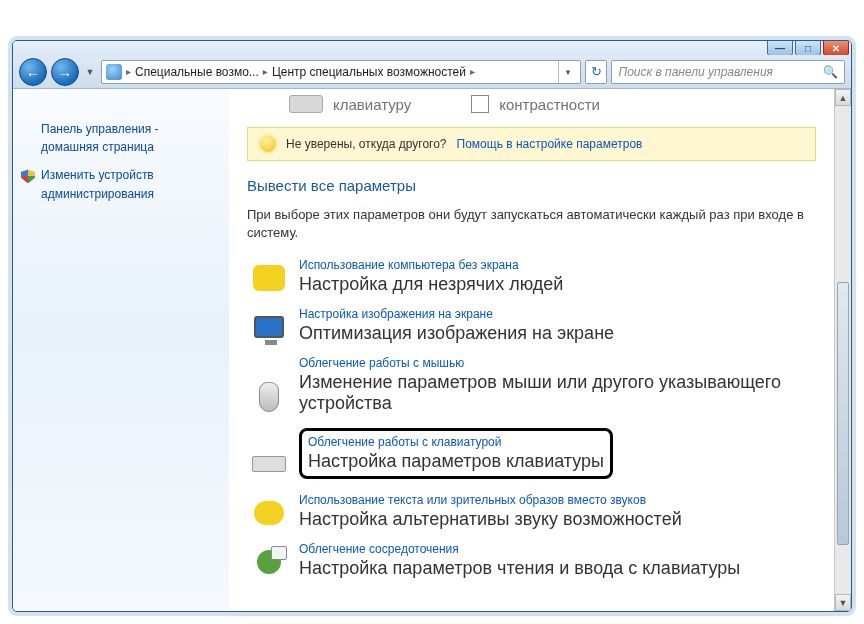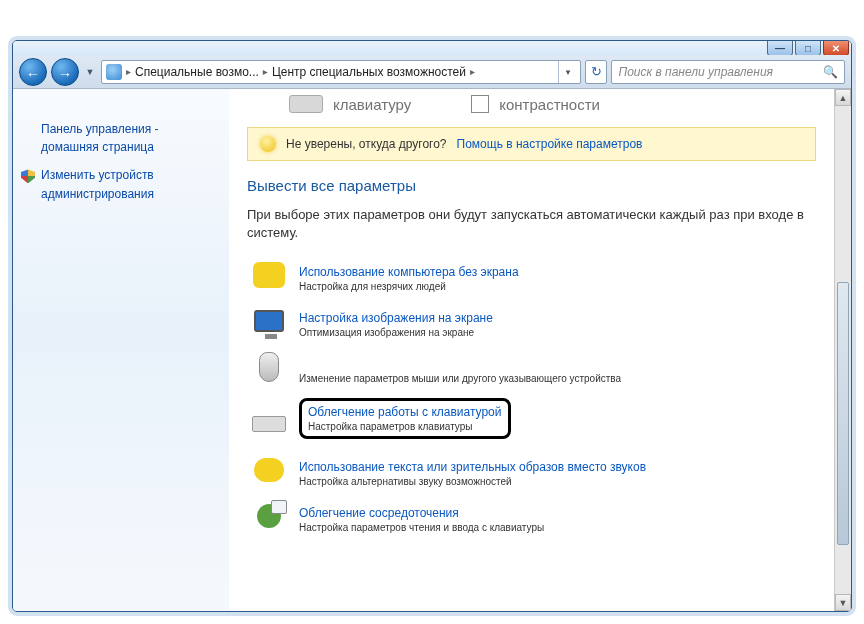--- a/index.html
+++ b/index.html
@@ -187,21 +187,21 @@
     display:flex; gap:12px;
     padding: 6px 4px;
     align-items:flex-end;
   }
   .item .icon {
     width:36px; height:34px; flex:none;
     display:flex; align-items:center; justify-content:center;
   }
   .item .txt { flex:1; }
   .item .title { color:#0a58c0; font-size:12px; }
-  .item .desc  { color:#333; font-size:10px; margin-top:2px; }
+  .item .desc  { color:#333; font-size:18px; margin-top:2px; }
   .highlighted {
     border: 3px solid #000000;
     border-radius: 8px;
     padding: 4px 6px;
     margin: 2px 0;
     display:inline-block;
   }
   
   .vscroll {
     position:absolute; right:0; top:0; bottom:0; width:17px;
@@ -326,20 +326,21 @@
               <div class="desc">Оптимизация изображения на экране</div>
             </div>
           </div>
 
 
           <div class="item">
             <div class="icon">
                 <div class="ic-mouse"></div>
               </div>
             <div class="txt">
+              <div class="title">Облегчение работы с мышью</div>
               <div class="desc">Изменение параметров мыши или другого указывающего устройства</div>
             </div>
           </div>
 
           <div class="item">
             <div class="icon">
                 <div class="ic-kbd"></div>
               </div>
             <div class="txt">
               <div class="highlighted">

